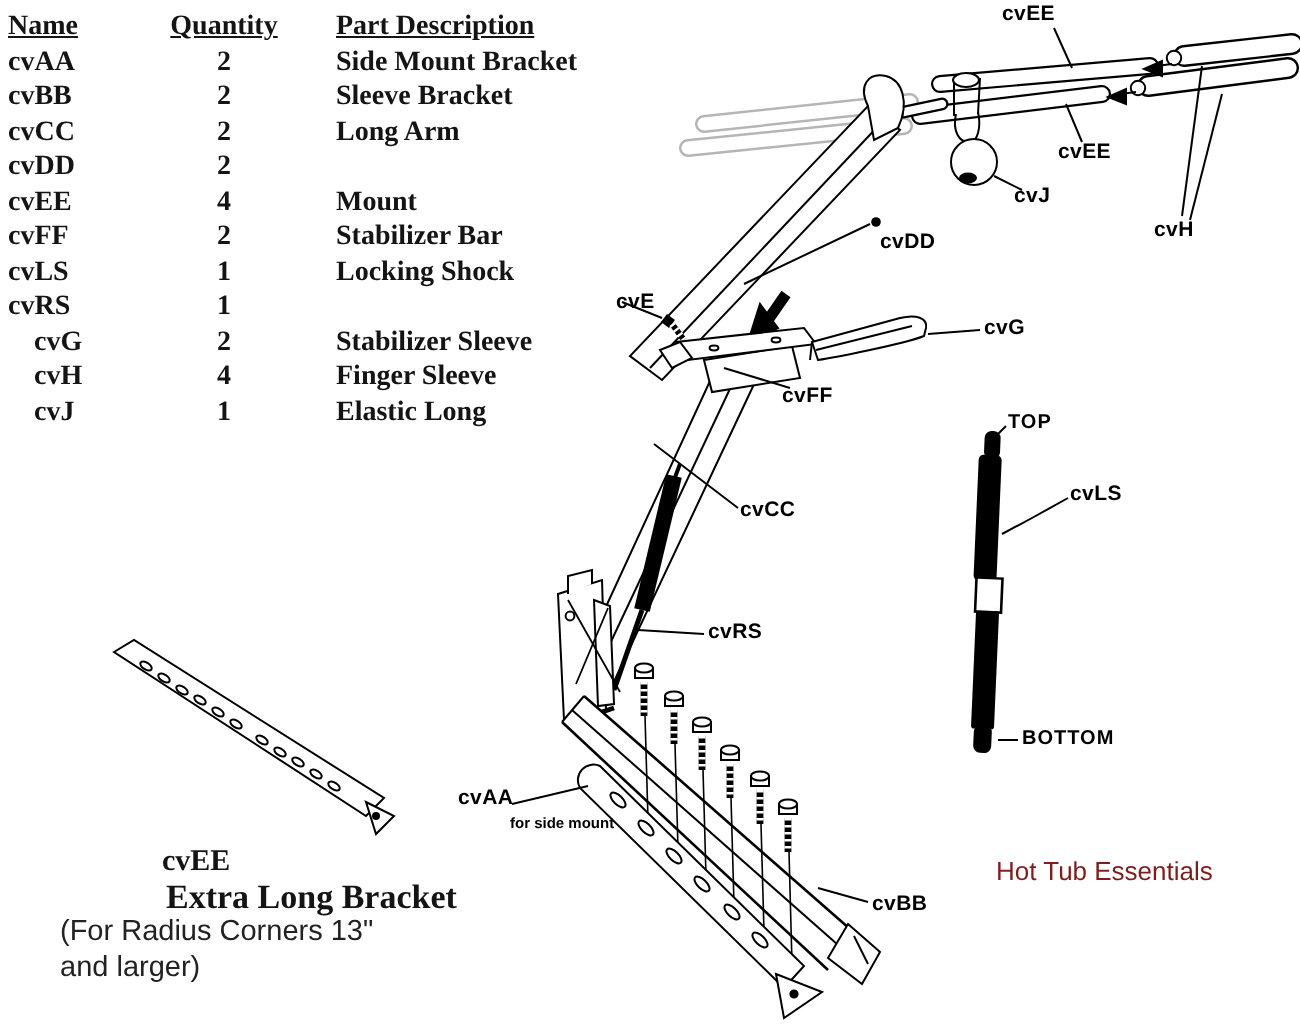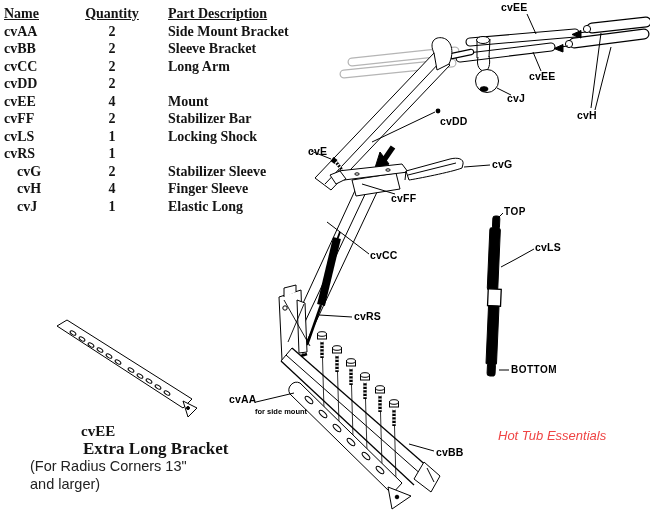--- a/index.html
+++ b/index.html
@@ -12,21 +12,21 @@
   .c-name{width:58px;box-sizing:border-box;}
   .c-qty{width:68px;text-align:center;box-sizing:border-box;margin-left:16px;}
   .c-desc{padding-left:22px;box-sizing:border-box;text-align:right;}
   .th span{text-decoration:underline;}
   .tr.indent .c-name{padding-left:13px;}
   
   .dlabel{position:absolute;font-weight:bold;font-size:10.5px;color:#000;
           white-space:nowrap;letter-spacing:.2px;}
   .dlabel.tiny{font-size:7.5px;letter-spacing:0;padding-left:40px;}
   .dlabel.caps{font-size:10px;letter-spacing:.5px;}
-  .brand{position:absolute;font-size:13px;color:#ef4444;white-space:nowrap;font-style:italic;}
+  .brand{position:absolute;font-size:13px;color:#7f1d1d;white-space:nowrap;}
   
   .xl-code{position:absolute;font-family:"Liberation Serif",serif;font-weight:bold;
            font-size:15px;color:#141414;}
   .xl-name{position:absolute;font-family:"Liberation Serif",serif;font-weight:bold;
            font-size:17px;color:#141414;white-space:nowrap;margin-left:47px;}
   .xl-note{position:absolute;font-size:14.5px;color:#222;white-space:nowrap;}
   svg.diagram{position:absolute;left:0;top:0;}
 </style>
 </head>
 <body>

